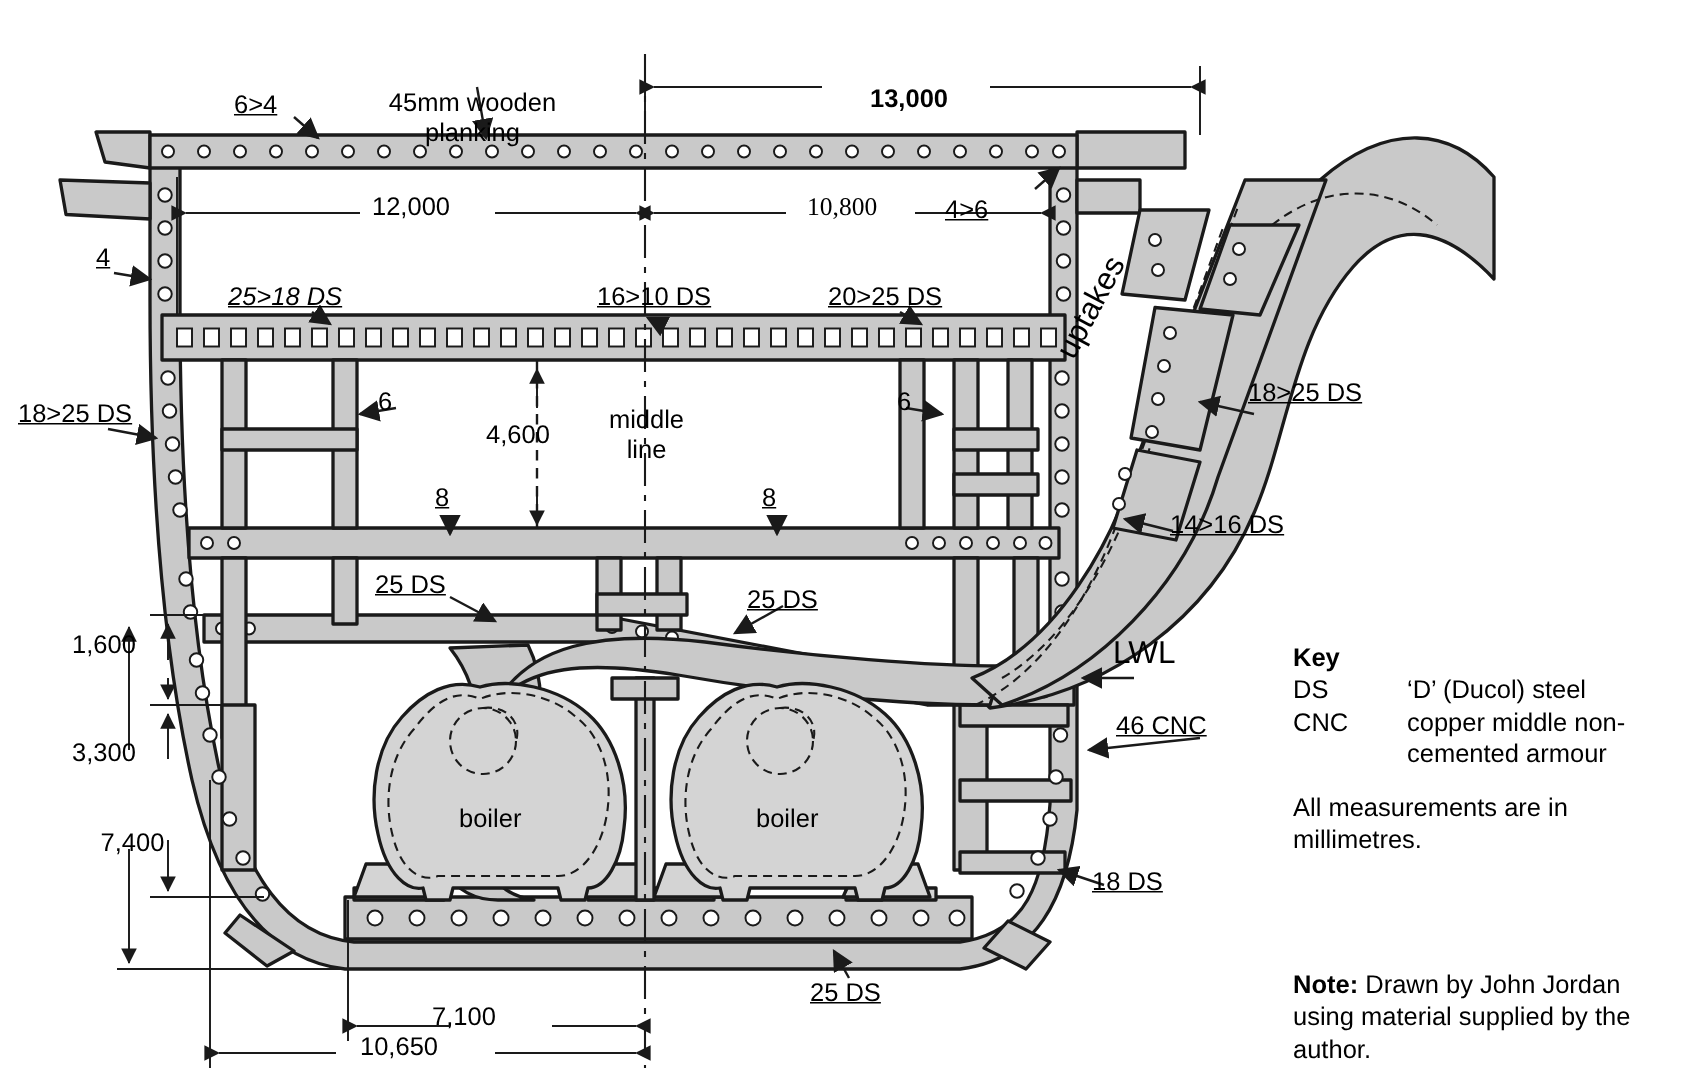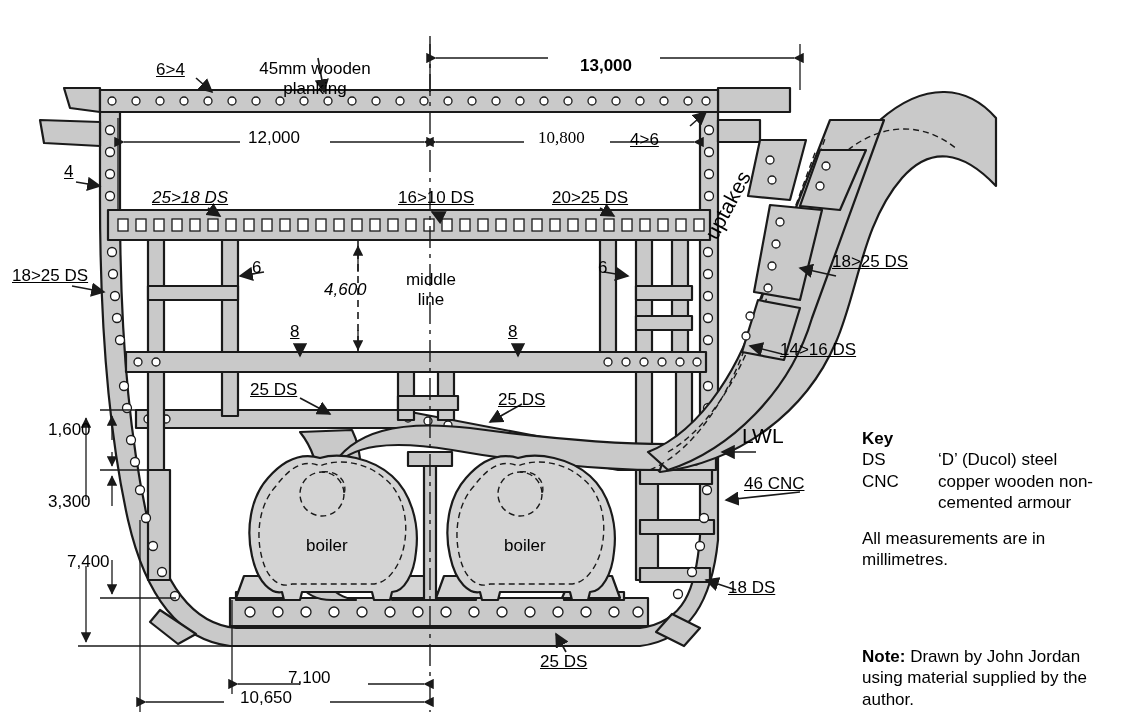--- a/index.html
+++ b/index.html
@@ -409,21 +409,21 @@
   <div class="lbl u" style="left:398px;top:188px;">16&gt;10 DS</div>
   <div class="lbl u" style="left:552px;top:188px;">20&gt;25 DS</div>
 
   <div class="lbl u" style="left:12px;top:266px;">18&gt;25 DS</div>
   <div class="lbl u" style="left:832px;top:252px;">18&gt;25 DS</div>
   <div class="lbl u" style="left:780px;top:340px;">14&gt;16 DS</div>
 
   <div class="lbl" style="left:252px;top:258px;">6</div>
   <div class="lbl" style="left:598px;top:258px;">6</div>
 
-  <div class="lbl" style="left:324px;top:280px;font-style:italic;">4,600</div>
+  <div class="lbl" style="left:324px;top:280px;">4,600</div>
   <div class="lbl c" style="left:396px;top:270px;width:70px;">middle line</div>
 
   <div class="lbl u" style="left:290px;top:322px;">8</div>
   <div class="lbl u" style="left:508px;top:322px;">8</div>
 
   <div class="lbl u" style="left:250px;top:380px;">25 DS</div>
   <div class="lbl u" style="left:498px;top:390px;">25 DS</div>
   <div class="lbl u" style="left:540px;top:652px;">25 DS</div>
   <div class="lbl u" style="left:728px;top:578px;">18 DS</div>
 
@@ -442,21 +442,21 @@
 
   <div class="lbl" style="left:306px;top:536px;">boiler</div>
   <div class="lbl" style="left:504px;top:536px;">boiler</div>
 
   <div class="keywrap" style="left:862px;top:428px;width:250px;">
     <div class="key-title">Key</div>
     <div class="keygrid">
       <div>DS</div>
       <div>‘D’ (Ducol) steel</div>
       <div>CNC</div>
-      <div>copper wooden non-cemented armour</div>
+      <div>copper middle non-cemented armour</div>
     </div>
   </div>
 
   <div class="lbl" style="left:862px;top:528px;width:230px;white-space:normal;line-height:1.25;">All measurements are in millimetres.</div>
 
   <div class="lbl" style="left:862px;top:646px;width:240px;white-space:normal;line-height:1.25;">
     <span class="note-b">Note:</span><span> Drawn by John Jordan using material supplied by the author.</span>
   </div>
 
 </div>

